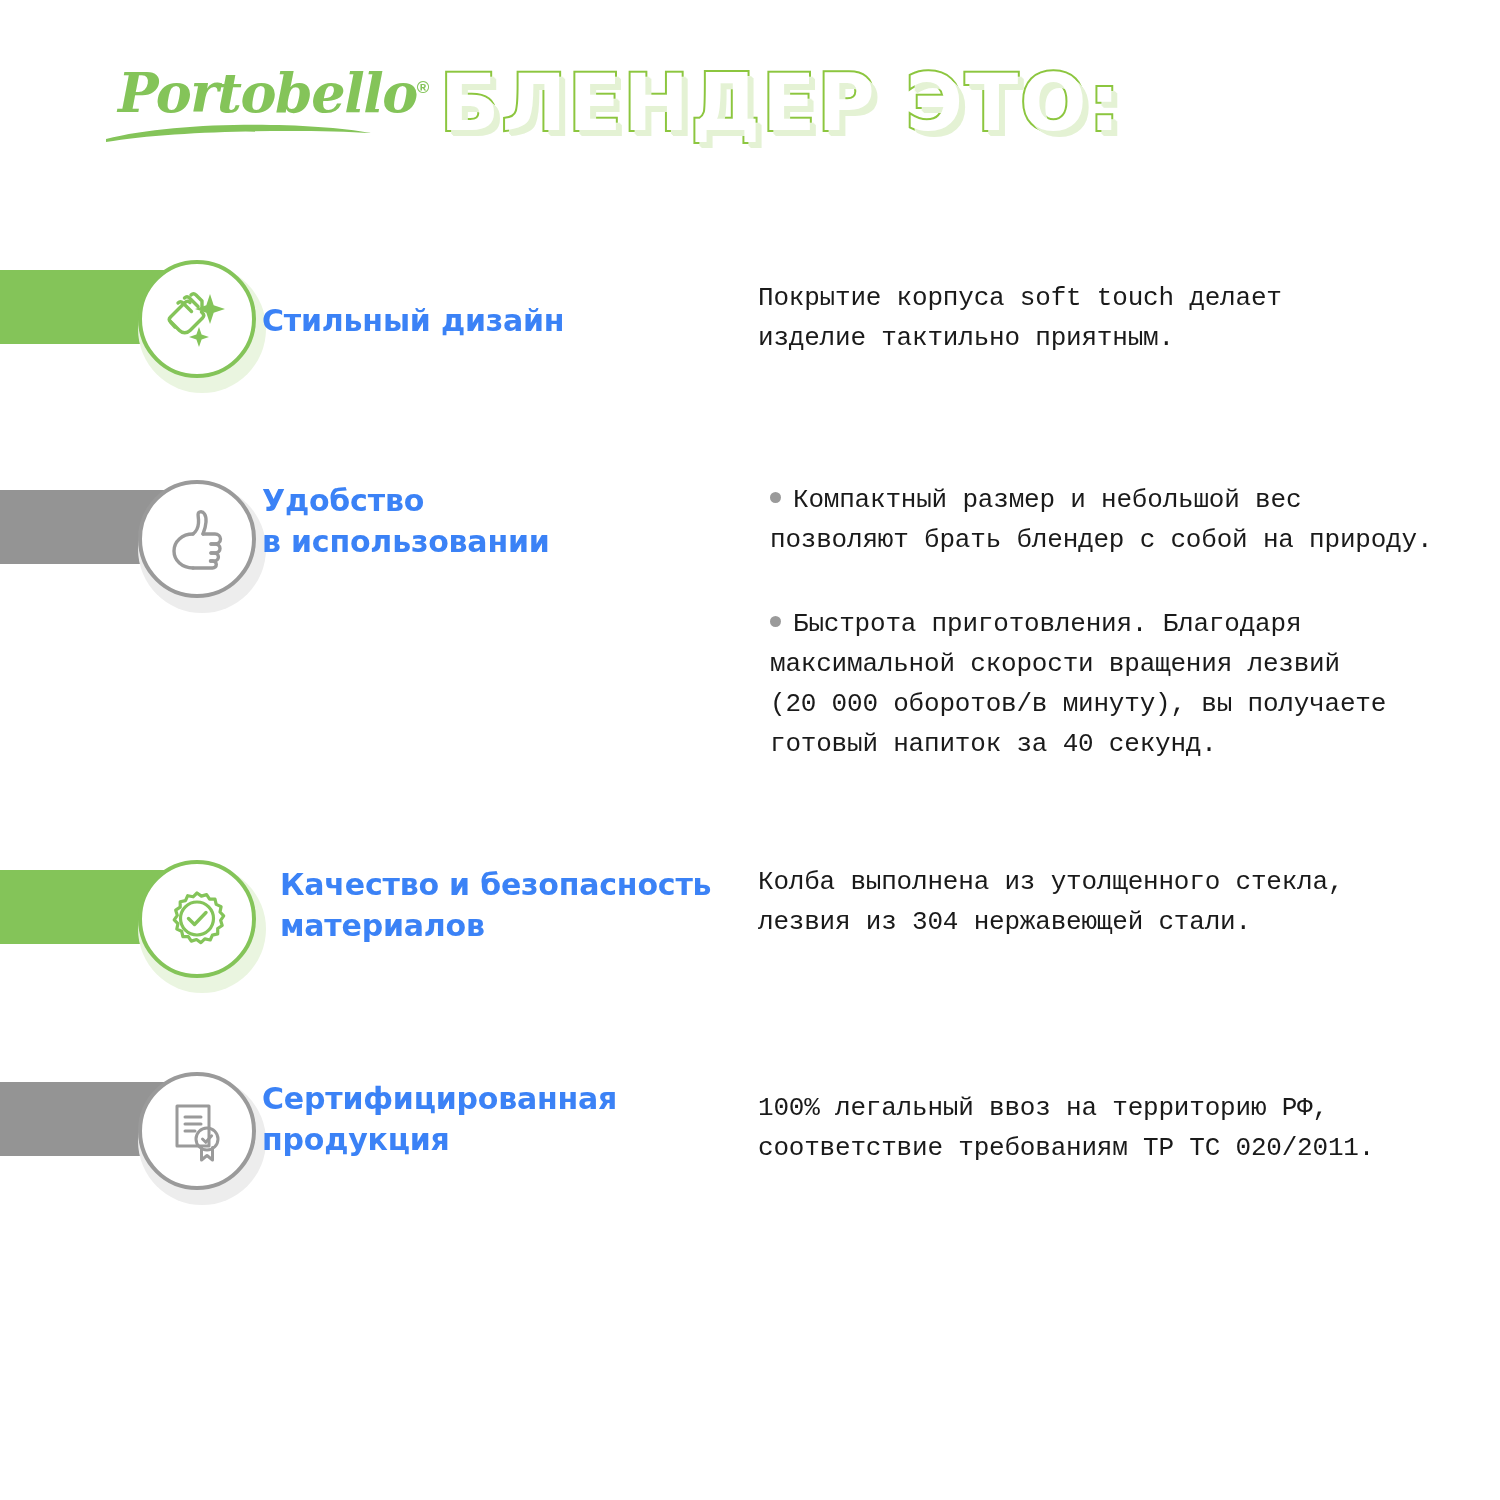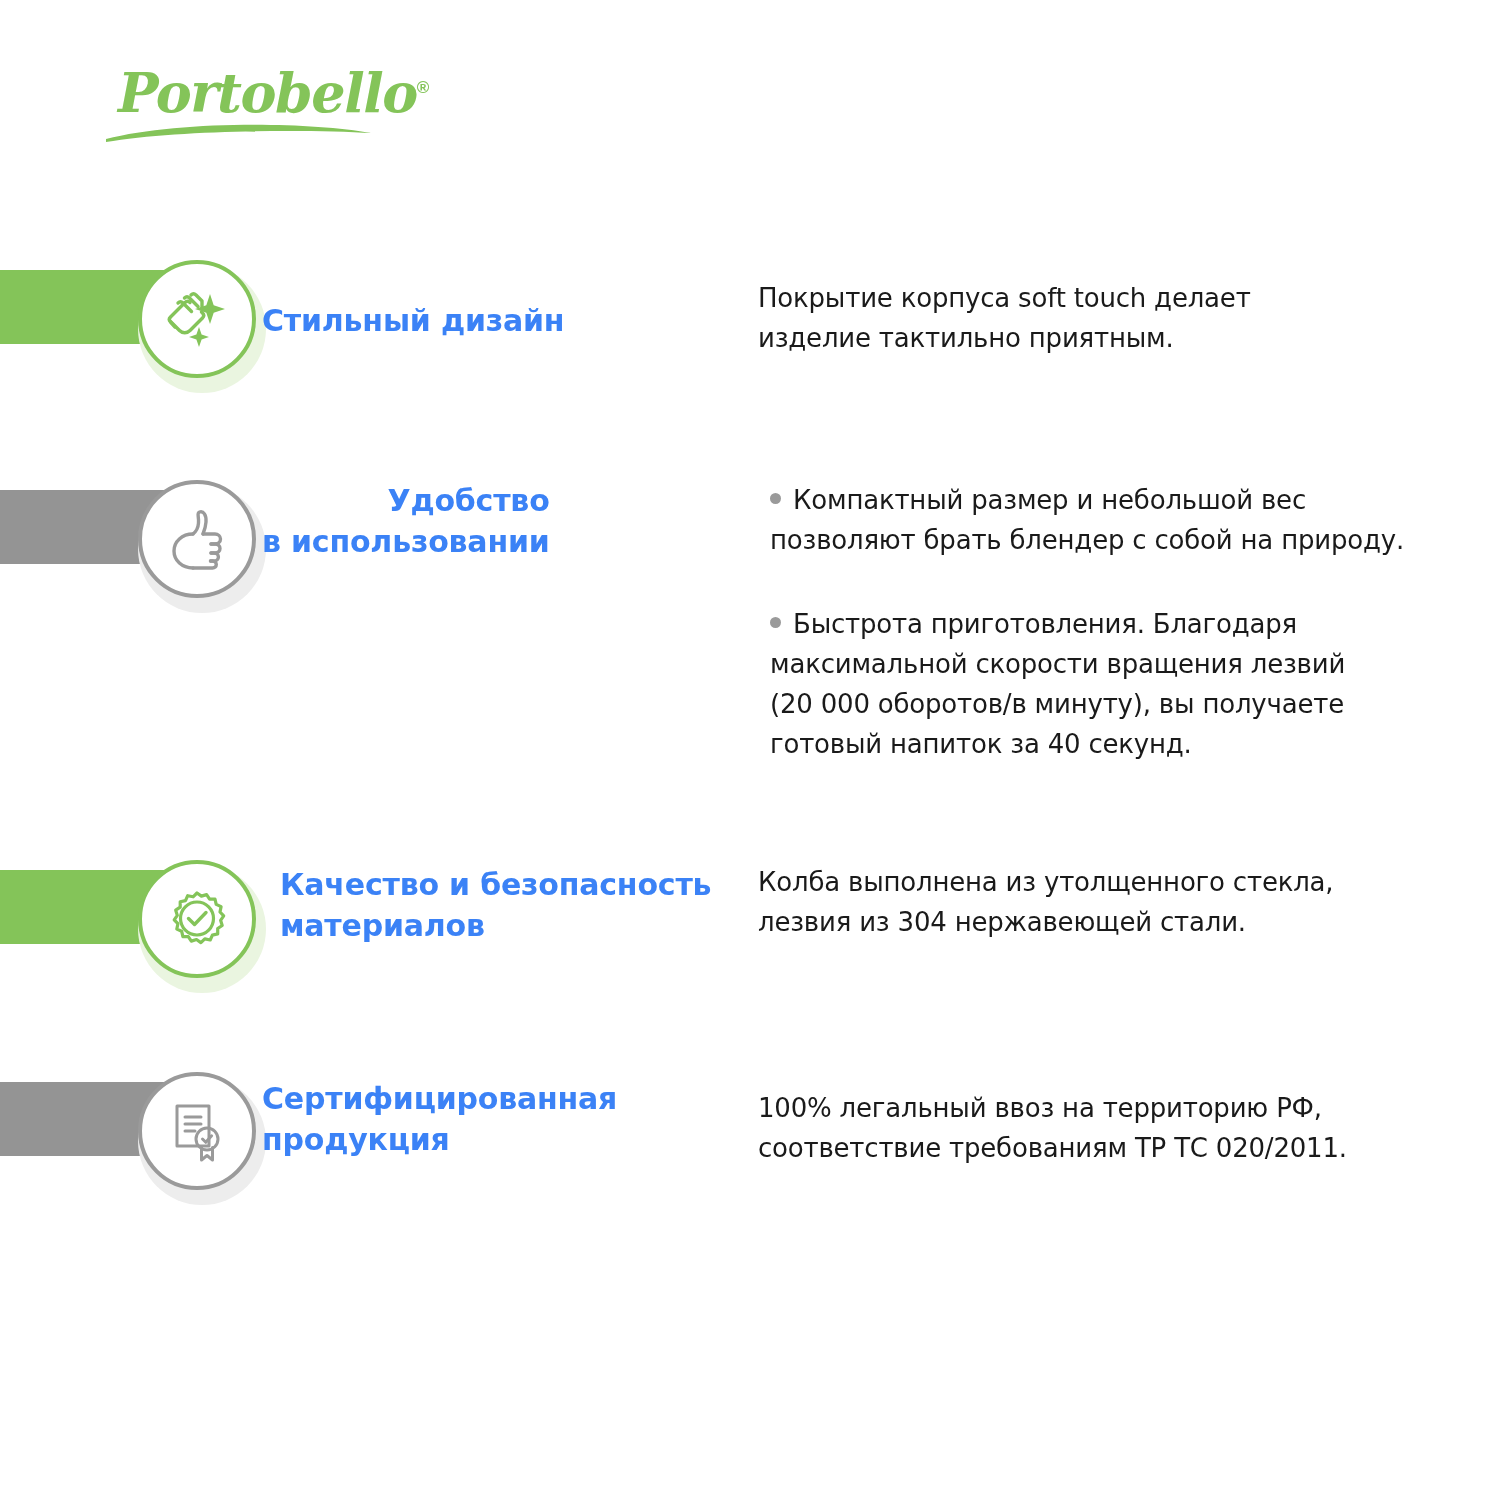--- a/index.html
+++ b/index.html
@@ -139,21 +139,21 @@
     position: absolute;
     left: 758px;
     width: 700px;
     font-family: "DejaVu Sans", sans-serif;
     font-weight: normal;
     font-size: 26px;
     line-height: 40px;
     color: #1A1A1A;
     letter-spacing: -0.2px;
   }
-  .feat-body p { margin: 0; white-space: pre-line; }
+  .feat-body p { margin: 0; white-space: pre-line; font-family: Liberation Mono, monospace; }
   .feat-body p + p { margin-top: 44px; }
 
   .bullet-dot {
     display: inline-block;
     width: 11px;
     height: 11px;
     border-radius: 50%;
     background: #9A9A9A;
     vertical-align: middle;
     position: relative;
@@ -168,20 +168,23 @@
 
   <div class="logo-wrap">
     <div class="logo-word"><span>Portobello</span><span class="logo-reg">®</span></div>
     <div class="logo-swoosh">
       <svg width="272" height="24" viewBox="0 0 272 24">
         <path d="M2 20 C70 2, 200 2, 268 14 C200 10, 70 11, 2 23 Z" fill="#84C459"></path>
       </svg>
     </div>
   </div>
 
+  <div class="title-wrap">
+    <div class="title-text">БЛЕНДЕР ЭТО:</div>
+  </div>
 
 </div>
 
 <div class="rows">
 
   <div class="row" style="top:248px;">
     <div class="bar green" style="top:22px;"></div>
     <div class="badge-halo green" style="left:138px; top:17px;"></div>
     <div class="badge-ring green" style="left:138px; top:12px;"></div>
     <div class="badge-icon" style="left:138px; top:12px;">
@@ -213,21 +216,21 @@
         <g fill="none" stroke="#9A9A9A" stroke-width="3.4" stroke-linejoin="round" stroke-linecap="round">
           <path d="M31 30 C31 30 36 26 36.5 19 C37 12 34.5 9 37.5 8 C41.5 6.7 44.5 11 44 18 C43.7 22.5 42 27.5 41 30"></path>
           <path d="M41 30 L53 30 C56 30 58.5 32.2 58.5 35 C58.5 37.8 56 40 53 40 L49 40"></path>
           <path d="M49 40 L53 40 C56 40 58 42 58 44.5 C58 47 56 49 53 49 L49 49"></path>
           <path d="M49 49 L52 49 C54.6 49 56.4 50.8 56.4 53 C56.4 55.3 54.6 57 52 57 L48.5 57"></path>
           <path d="M48.5 57 L50.5 57 C52.8 57 54.3 58.6 54.3 60.5 C54.3 62.5 52.8 64 50.5 64 L31 64"></path>
           <path d="M31 30 C20 30 12 37.5 12 47 C12 56.5 20 64 31 64"></path>
         </g>
       </svg>
     </div>
-    <div class="feat-title" style="left:262px; top:32px;text-align:right;">Удобство
+    <div class="feat-title" style="left:262px; top:32px;">Удобство
 в использовании</div>
     <div class="feat-body" style="top:32px;margin-left:12px;">
       <p><span class="bullet-dot"></span><span>Компактный размер и небольшой вес
 позволяют брать блендер с собой на природу.</span></p>
       <p><span class="bullet-dot"></span><span>Быстрота приготовления. Благодаря
 максимальной скорости вращения лезвий
 (20 000 оборотов/в минуту), вы получаете
 готовый напиток за 40 секунд.</span></p>
     </div>
   </div>

